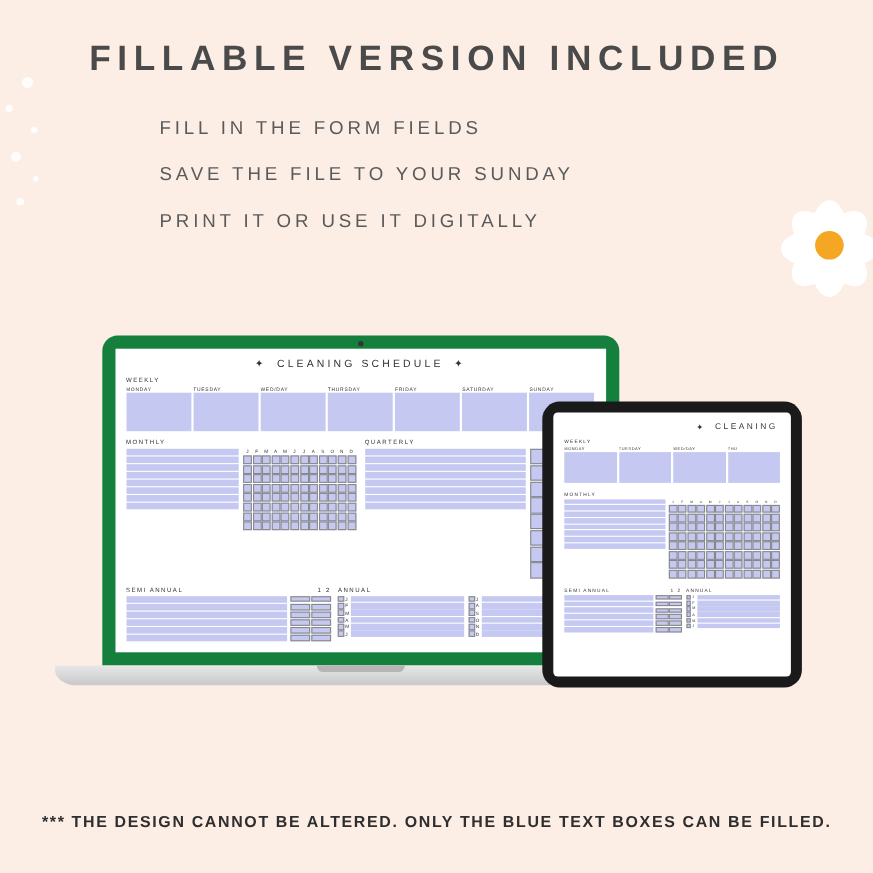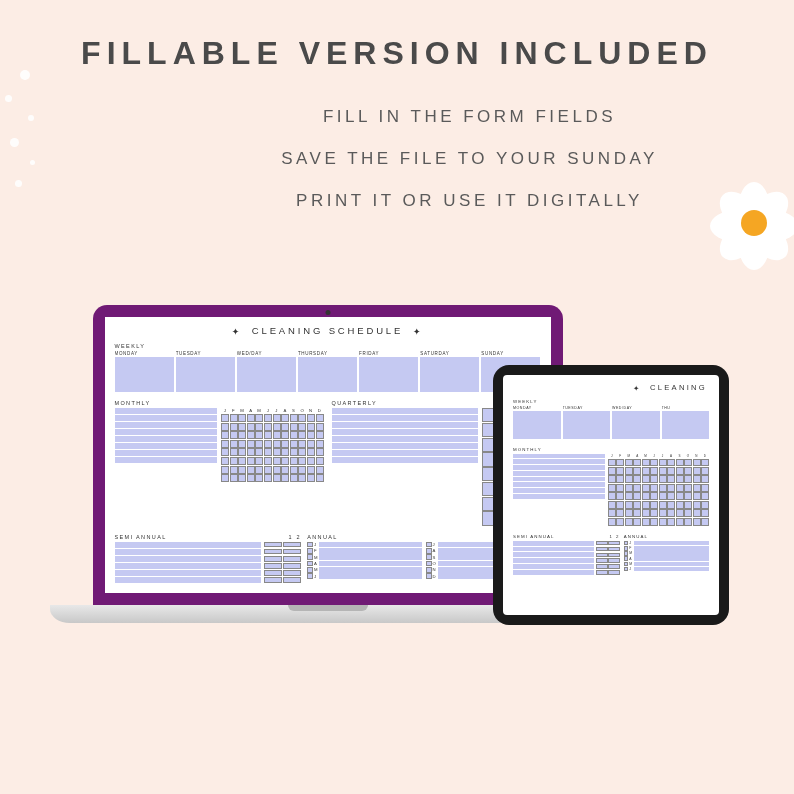--- a/index.html
+++ b/index.html
@@ -15,21 +15,20 @@
     text-align: center;
     font-size: 32px;
     letter-spacing: 6px;
     font-weight: 700;
     color: #4a4a4a;
     padding-top: 35px;
   }
   .bullets {
     margin-top: 35px;
     margin-left: 145px;
-    text-align: center;
   }
   .bullets div {
     font-size: 17px;
     letter-spacing: 3.5px;
     color: #5a5a5a;
     margin-bottom: 22px;
     font-weight: 500;
   }
   
   .dots-left {
@@ -71,21 +70,21 @@
   }
   
   .laptop {
     position: absolute;
     left: 50px; top: 0;
     width: 555px;
   }
   .laptop-screen {
     width: 470px; height: 300px;
     margin: 0 auto;
-    background: #701a75;
+    background: #15803d;
     border-radius: 14px 14px 0 0;
     padding: 12px;
     position: relative;
   }
   .laptop-screen::before {
     content:""; position:absolute; top:5px; left:50%; transform:translateX(-50%);
     width:5px; height:5px; background:#333; border-radius:50%;
   }
   .laptop-display {
     width: 100%; height: 100%;
@@ -809,13 +808,14 @@
                 </div>
               </div>
           </div>
         </div>
       </div>
     </div>
   </div>
 </div>
 
 <div class="notes">
+  <div>*** THE DESIGN CANNOT BE ALTERED. ONLY THE BLUE TEXT BOXES CAN BE FILLED.</div>
 </div>
 
 </body></html>

